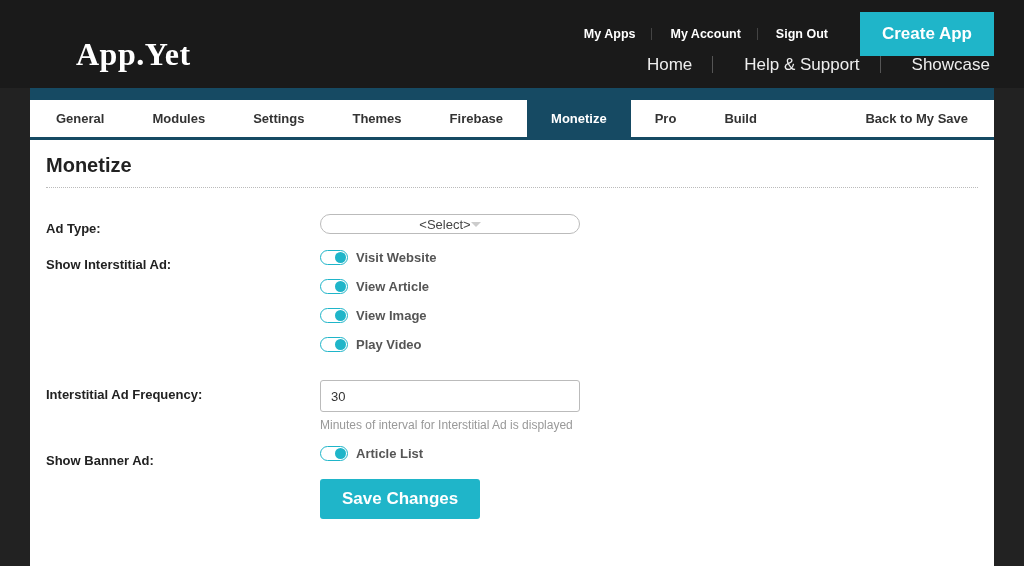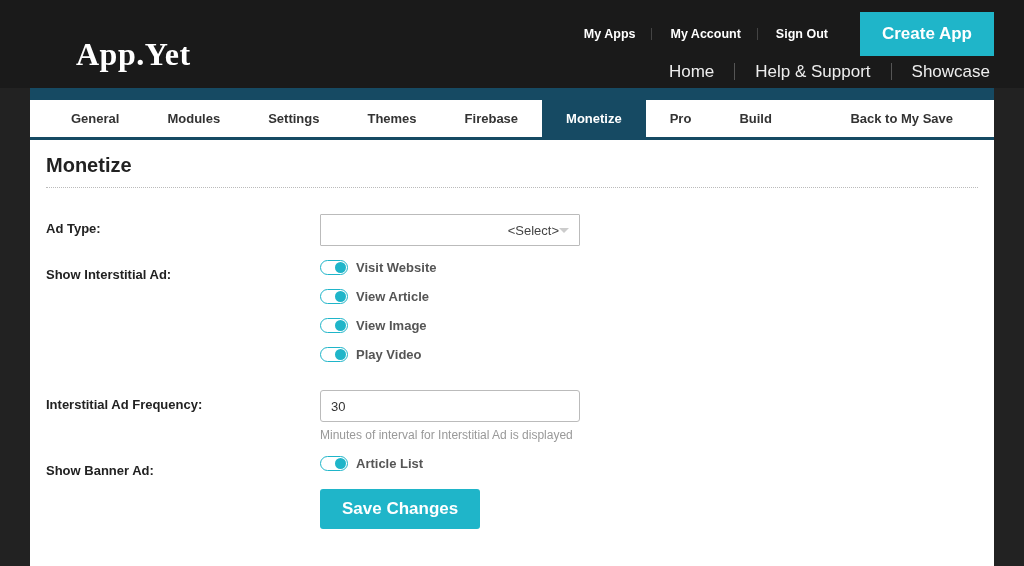--- a/index.html
+++ b/index.html
@@ -51,24 +51,24 @@
     top: 36px;
     color: #fff;
     font-size: 32px;
     font-weight: 900;
     font-family: Georgia, 'Times New Roman', serif;
     letter-spacing: 0.5px;
   }
   .main-nav {
     position: absolute;
     right: 30px;
-    top: 63px;
-    display: flex;
-    align-items: center;
-    gap: 0;
+    top: 56px;
+    display: flex;
+    align-items: center;
+    gap: 11px;
   }
   .main-nav-item {
     color: #eee;
     font-size: 17px;
     cursor: pointer;
     padding: 0 20px;
     border-right: 1px solid #555;
     line-height: 1;
   }
   .main-nav-item:last-child { border-right: none; padding-right: 4px; }
@@ -81,21 +81,21 @@
     background: #fff;
     margin: 0 30px;
     height: 466px;
     position: relative;
   }
   .tabs {
     display: flex;
     height: 40px;
     border-bottom: 3px solid #164a63;
     align-items: stretch;
-    padding: 0 17px;
+    padding: 0 2px;
   }
   .tab {
     padding: 0 24px;
     display: flex;
     align-items: center;
     font-size: 13px;
     font-weight: bold;
     color: #333;
     cursor: pointer;
   }
@@ -126,27 +126,27 @@
     padding-right: 14px;
     padding-top: 7px;
     font-size: 13px;
     font-weight: bold;
     color: #222;
     flex-shrink: 0;
   }
   .form-field { flex: 1; }
   .select-box {
     width: 260px;
-    height: 32px;
+    height: 20px;
     border: 1px solid #bbb;
-    border-radius: 1px;
+    border-radius: 11px;
     padding: 0 10px;
     display: flex;
     align-items: center;
-    justify-content: flex-end;
+    justify-content: center;
     cursor: pointer;
     color: #444;
     font-size: 13px;
   }
   .select-caret {
     width: 0; height: 0;
     border-left: 5px solid transparent;
     border-right: 5px solid transparent;
     border-top: 5px solid #ccc;
   }

